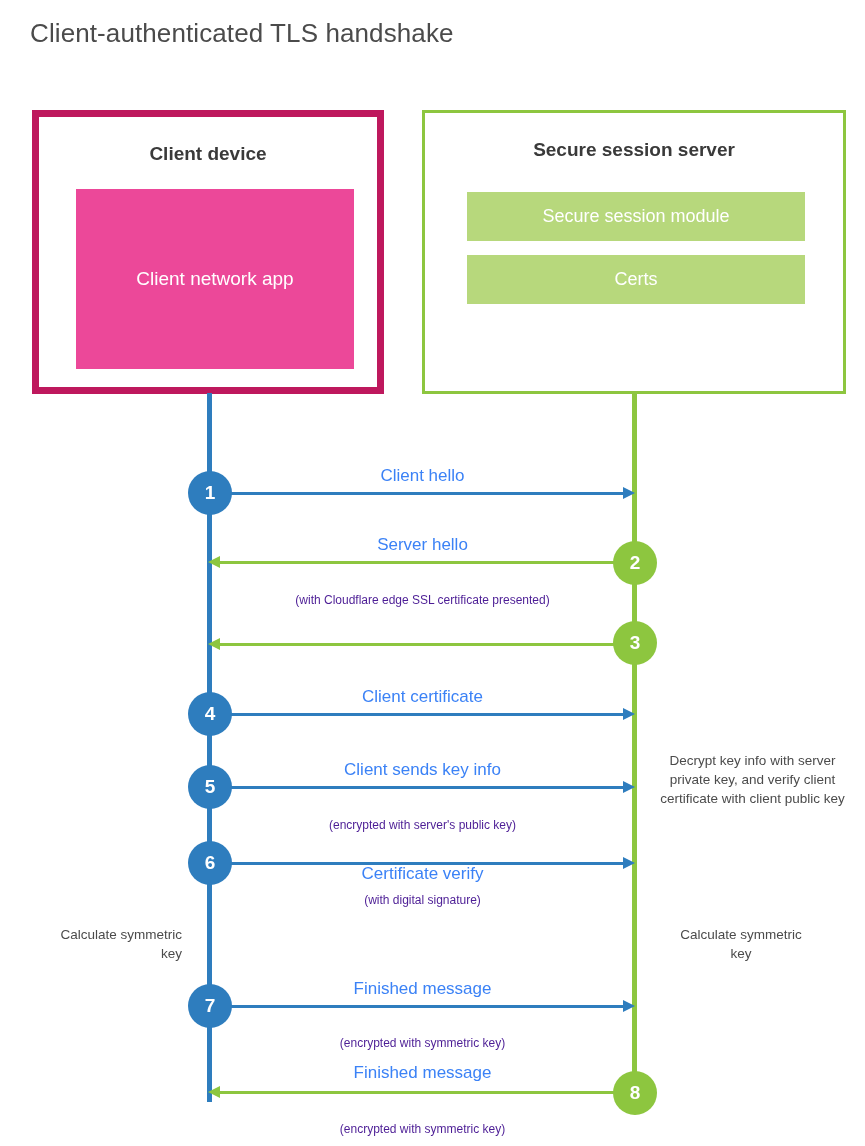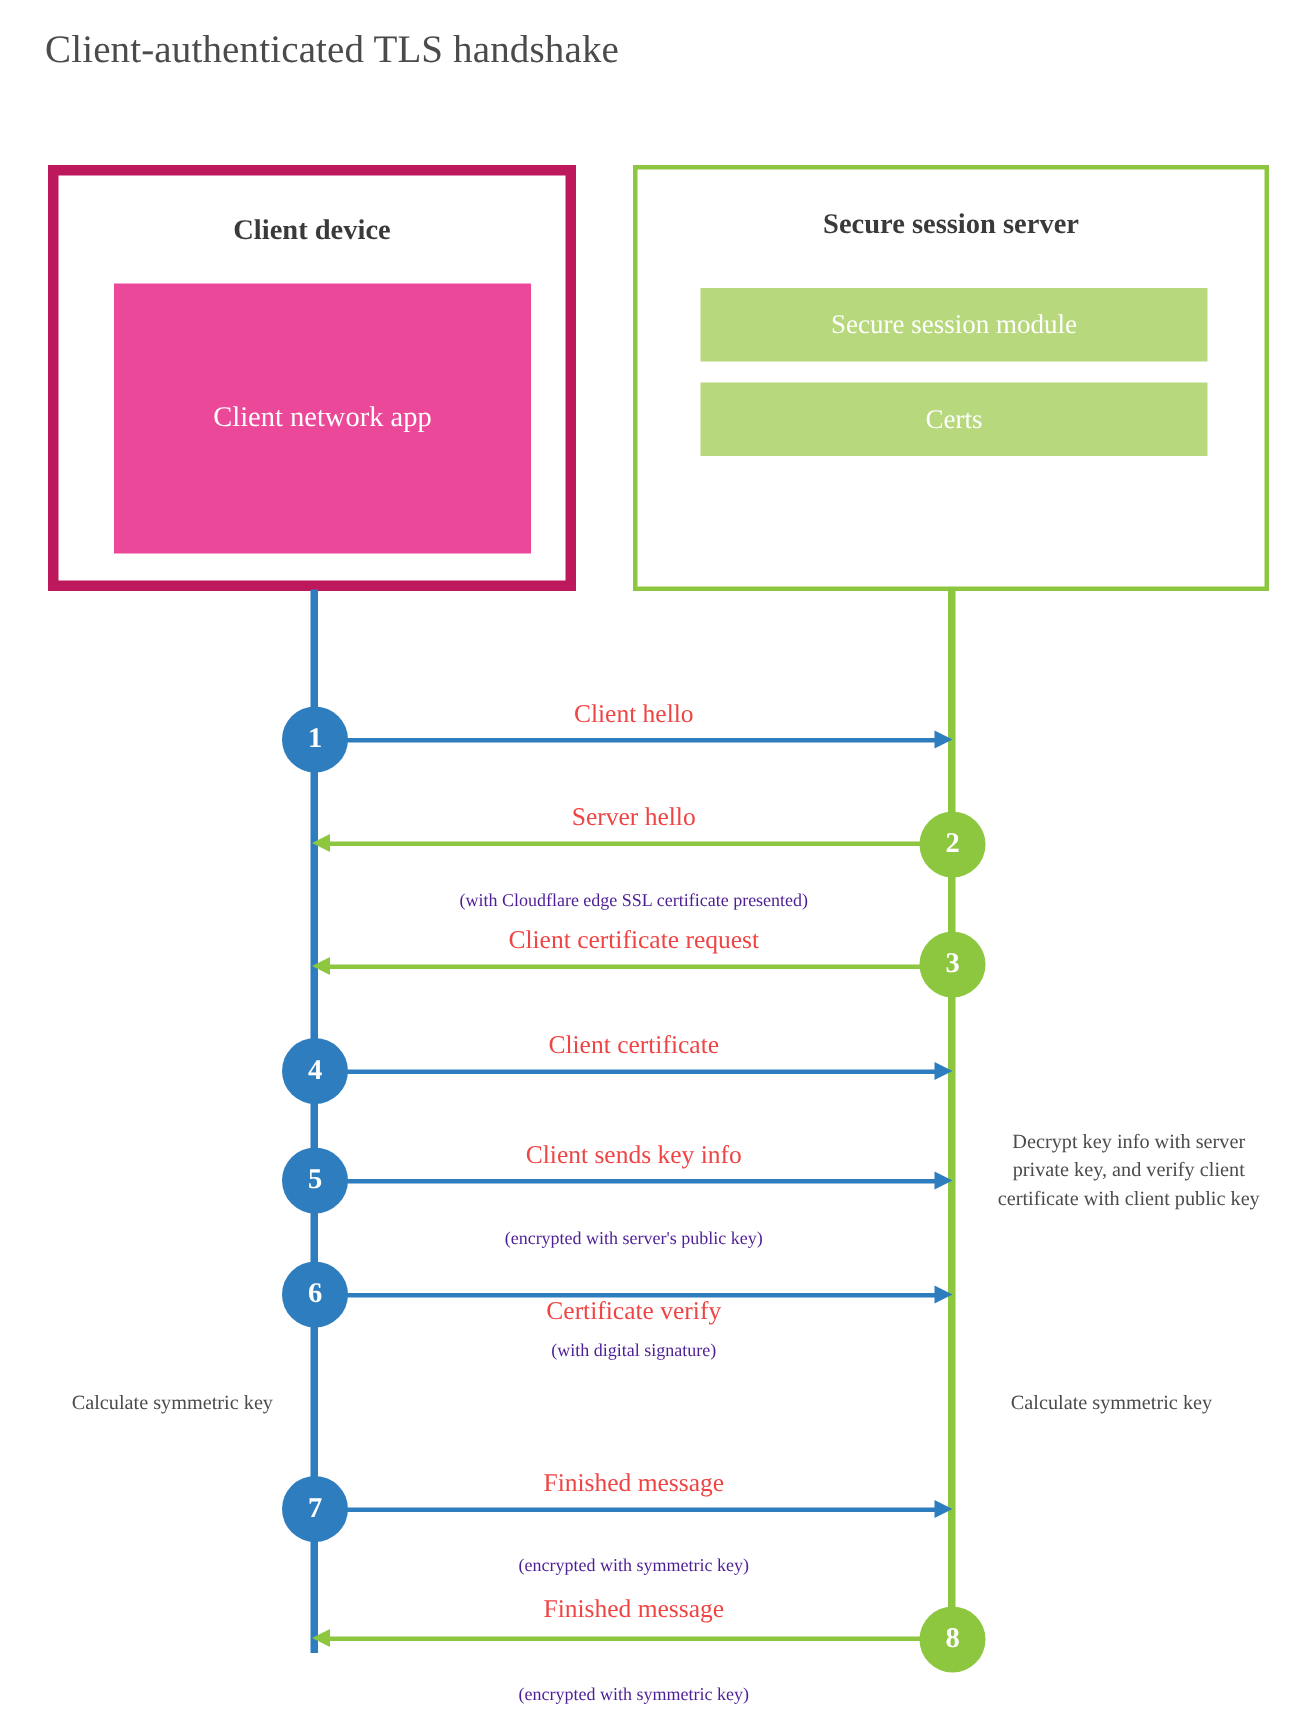--- a/index.html
+++ b/index.html
@@ -2,21 +2,21 @@
 <html><head>
 <meta charset="utf-8">
 <style>
   html,body{margin:0;padding:0;}
   body{
     width:865px;height:1146px;
     background:#ffffff;
     font-family:"Liberation Sans", sans-serif;
     overflow:hidden;
   }
-  #stage{position:relative;width:865px;height:1040px;font-family:Liberation Serif, serif;}
+  #stage{position:relative;width:865px;height:1040px;}
 
   
   .title{
     position:absolute;left:30px;top:18px;
     font-size:26px;font-weight:400;color:#4b4b4b;
     letter-spacing:.1px;white-space:nowrap;
   }
 
   
   .actor-box{position:absolute;background:#ffffff;box-sizing:border-box;}
@@ -63,21 +63,21 @@
     position:absolute;width:44px;height:44px;border-radius:50%;
     display:flex;align-items:center;justify-content:center;
     color:#ffffff;font-size:19px;font-weight:bold;
   }
   .step-circle.blue{background:#2E7DBE;}
   .step-circle.green{background:#8DC63F;}
 
   
   .msg-label{
     position:absolute;text-align:center;
-    font-size:17px;color:#ef4444;white-space:nowrap;
+    font-size:17px;color:#3b82f6;white-space:nowrap;
   }
   .msg-sub{
     position:absolute;text-align:center;
     font-size:12px;color:#4c1d95;white-space:nowrap;margin-top:21px;
   }
   .side-note{
     position:absolute;font-size:13.5px;line-height:1.42;color:#4b4b4b;
   }
   .side-note.right{text-align:center;}
   .side-note.left{text-align:right;}
@@ -109,21 +109,20 @@
     </div>
   <div class="step-circle blue" style="left:188px;top:471px;">1</div>
 
   <div class="msg-label" style="left:210px;top:535px;width:425px;">Server hello</div>
   <div class="arrow green" style="left:219px;top:561px;width:414px;">
       <span class="head left"></span>
     </div>
   <div class="msg-sub" style="left:210px;top:572px;width:425px;">(with Cloudflare edge SSL certificate presented)</div>
   <div class="step-circle green" style="left:613px;top:541px;">2</div>
 
-  <div class="msg-label" style="left:210px;top:617px;width:425px;">Client certificate request</div>
   <div class="arrow green" style="left:219px;top:643px;width:414px;">
       <span class="head left"></span>
     </div>
   <div class="step-circle green" style="left:613px;top:621px;">3</div>
 
   <div class="msg-label" style="left:210px;top:687px;width:425px;">Client certificate</div>
   <div class="arrow blue" style="left:210px;top:713px;width:414px;">
       <span class="head right"></span>
     </div>
   <div class="step-circle blue" style="left:188px;top:692px;">4</div>

